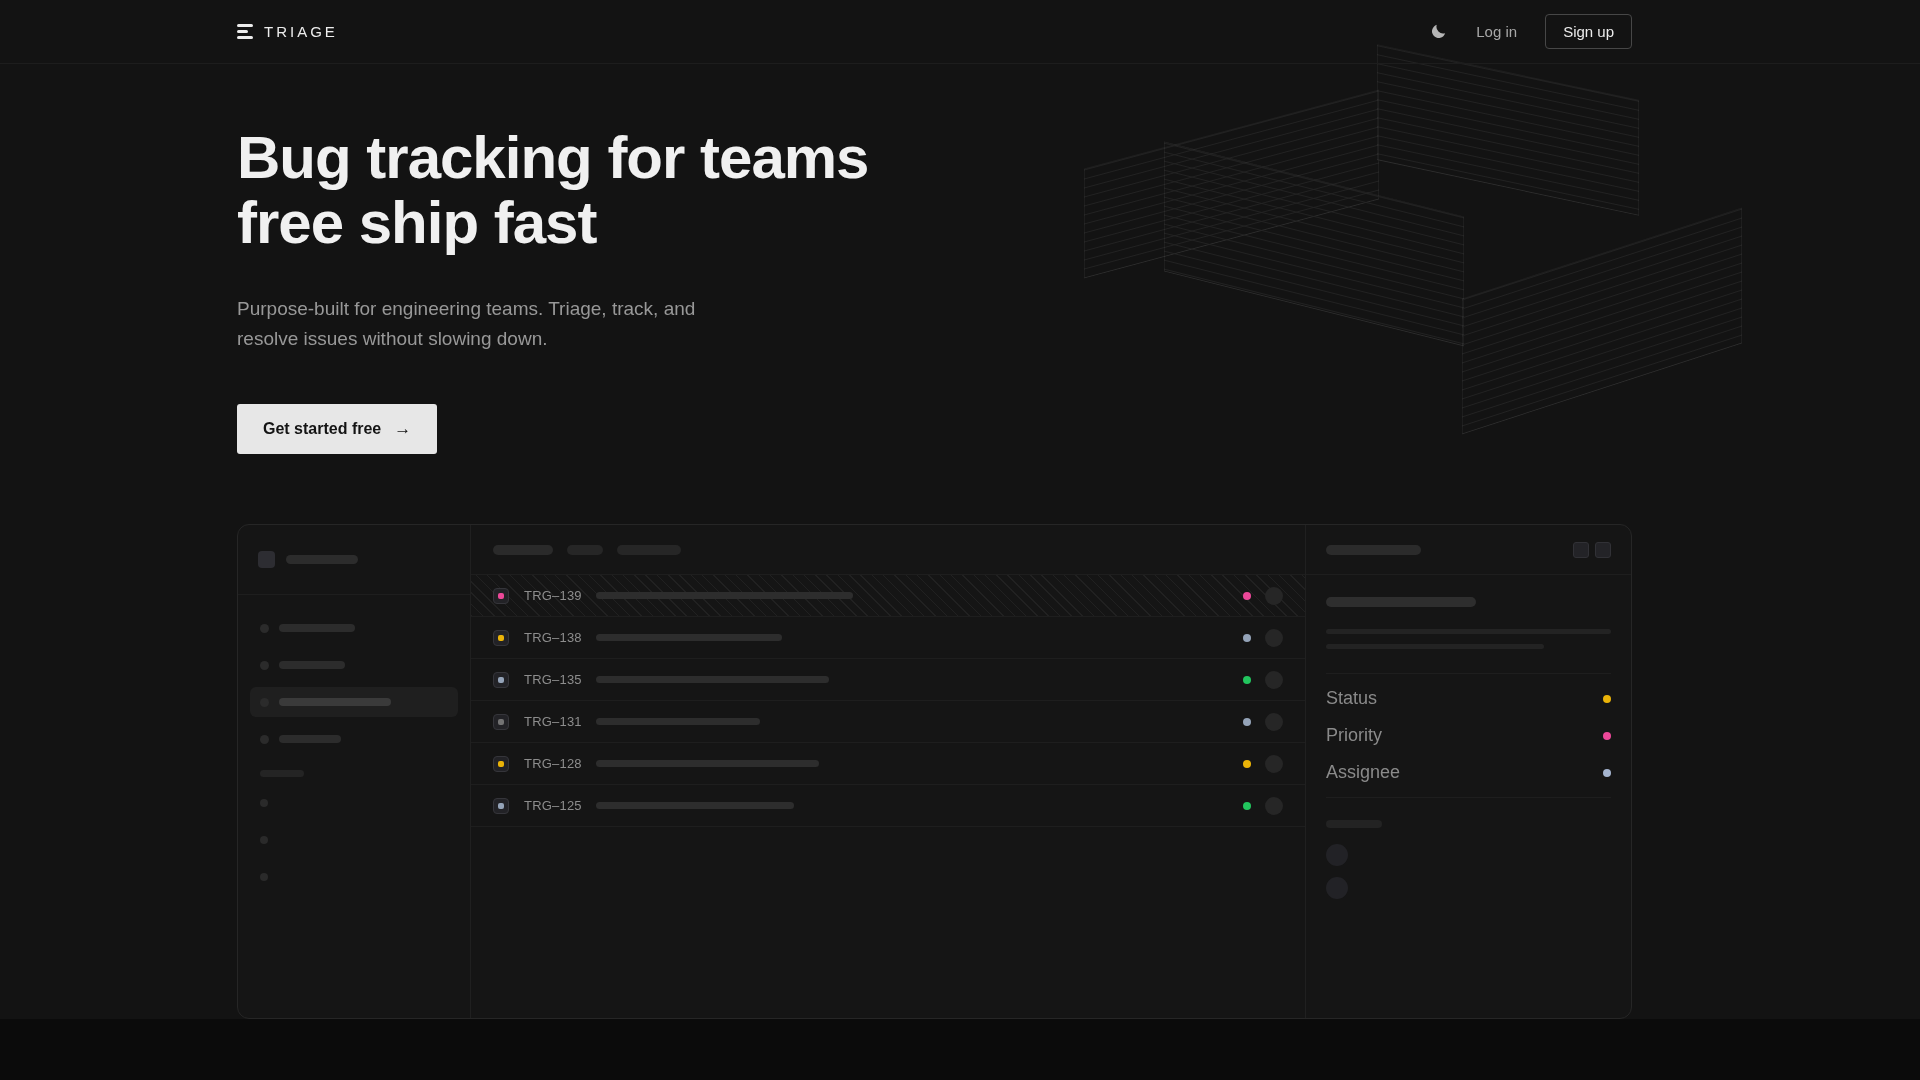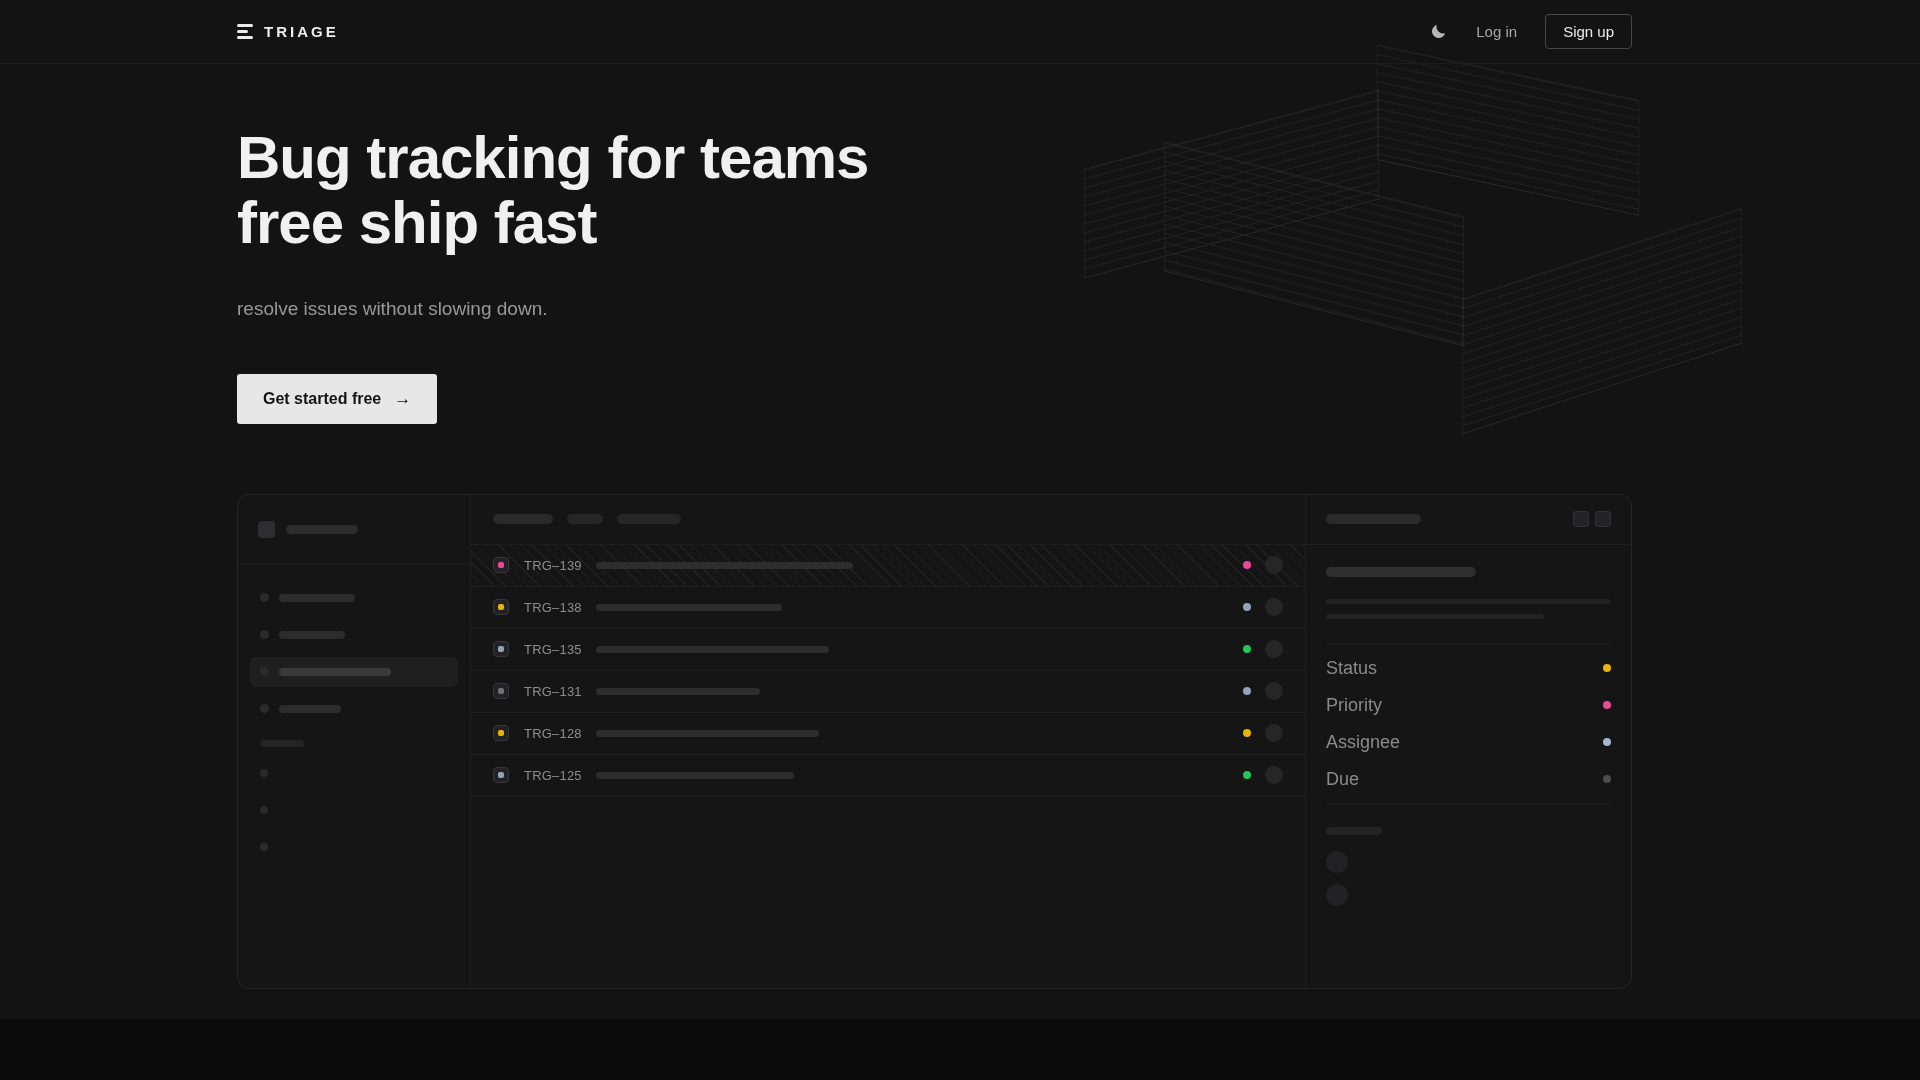--- a/index.html
+++ b/index.html
@@ -18,21 +18,21 @@
     padding:0 288px 0 237px;
     border-bottom:1px solid #1d1d1d;
     position:relative; z-index:5;
   }
   .brand { display:flex; align-items:center; gap:11px; }
   .logo-bars { display:flex; flex-direction:column; gap:3px; }
   .logo-bars i { display:block; height:3px; background:#ededed; border-radius:1.5px; }
   .logo-bars i:nth-child(1){ width:16px; }
   .logo-bars i:nth-child(2){ width:11px; }
   .logo-bars i:nth-child(3){ width:16px; }
-  .brand-name { font-size:15px; font-weight:700; letter-spacing:3px; color:#ededed; }
+  .brand-name { font-size:15px; font-weight:400; letter-spacing:3px; color:#ededed; }
   .nav-right { display:flex; align-items:center; gap:28px; }
   .moon-btn { background:none; border:none; cursor:pointer; display:flex; align-items:center; }
   .login-link { font-size:15px; color:#a8a8a8; text-decoration:none; cursor:pointer; }
   .signup-btn {
     background:transparent; color:#ececec; font-size:15px;
     border:1px solid #474747; border-radius:4px;
     padding:8px 17px; cursor:pointer; font-family:inherit;
   }
 
   
@@ -169,20 +169,21 @@
   <div class="plane p3"></div>
   <div class="plane p4"></div>
 </div>
 
 <section class="hero">
   <h1>
     <span>Bug tracking for teams</span>
     <span>free ship fast</span>
   </h1>
   <p class="hero-sub">
+    <span>Purpose-built for engineering teams. Triage, track, and</span>
     <span>resolve issues without slowing down.</span>
   </p>
   <button class="cta-btn">
     <span>Get started free</span>
     <span class="cta-arrow">→</span>
   </button>
 </section>
 
 <div class="mockup">
 
@@ -298,24 +299,20 @@
           <span class="fdot" style="background-color: rgb(234, 179, 8);"></span>
         </div>
         <div class="mk-field">
           <span class="flabel">Priority</span>
           <span class="fdot" style="background-color: rgb(236, 72, 153);"></span>
         </div>
         <div class="mk-field">
           <span class="flabel">Assignee</span>
           <span class="fdot" style="background-color: rgb(165, 180, 207);"></span>
         </div>
-        <div class="mk-field">
-          <span class="flabel">Due</span>
-          <span class="fdot" style="background-color: rgb(77, 77, 77);"></span>
-        </div>
       </div>
       <div class="mk-d-sub"></div>
       <div class="mk-d-circles">
           <i></i>
           <i></i>
         </div>
     </div>
   </div>
 </div>
 

